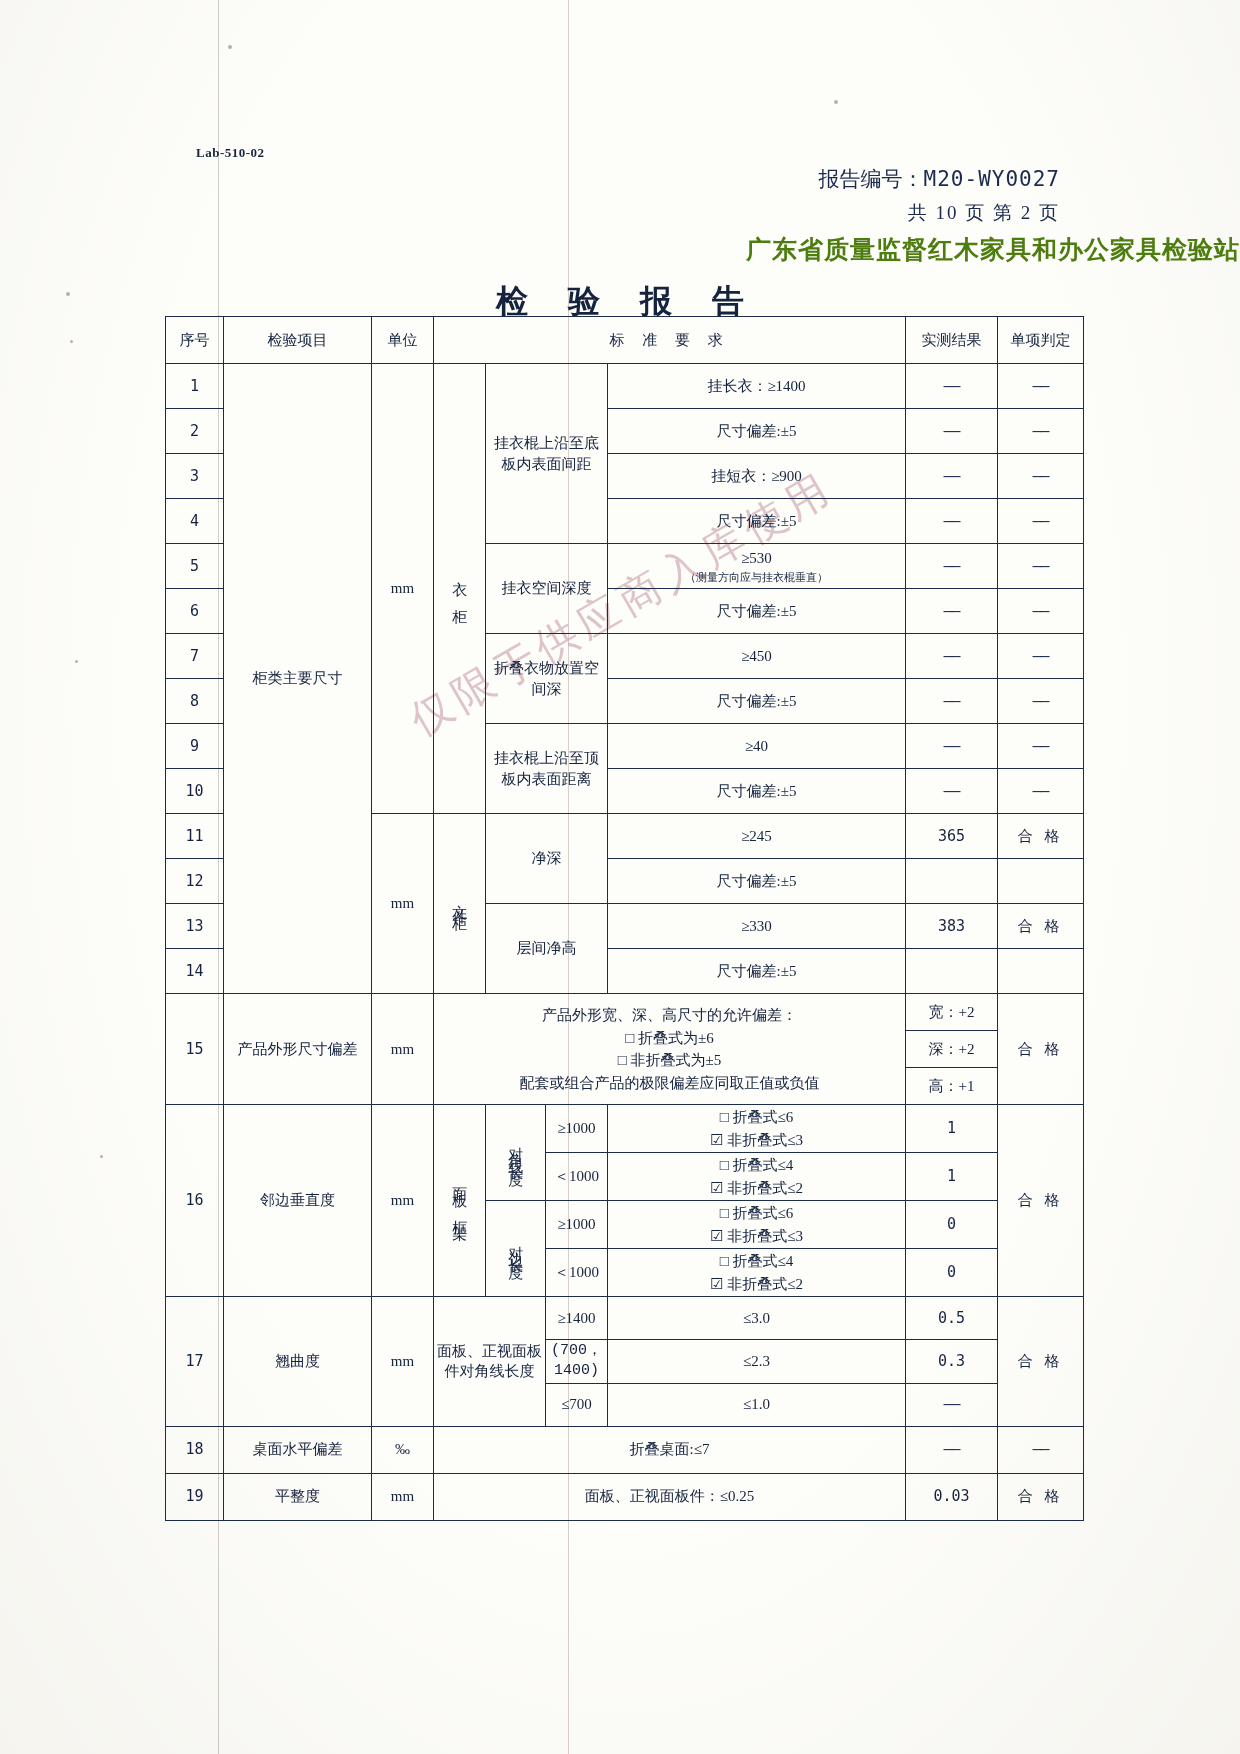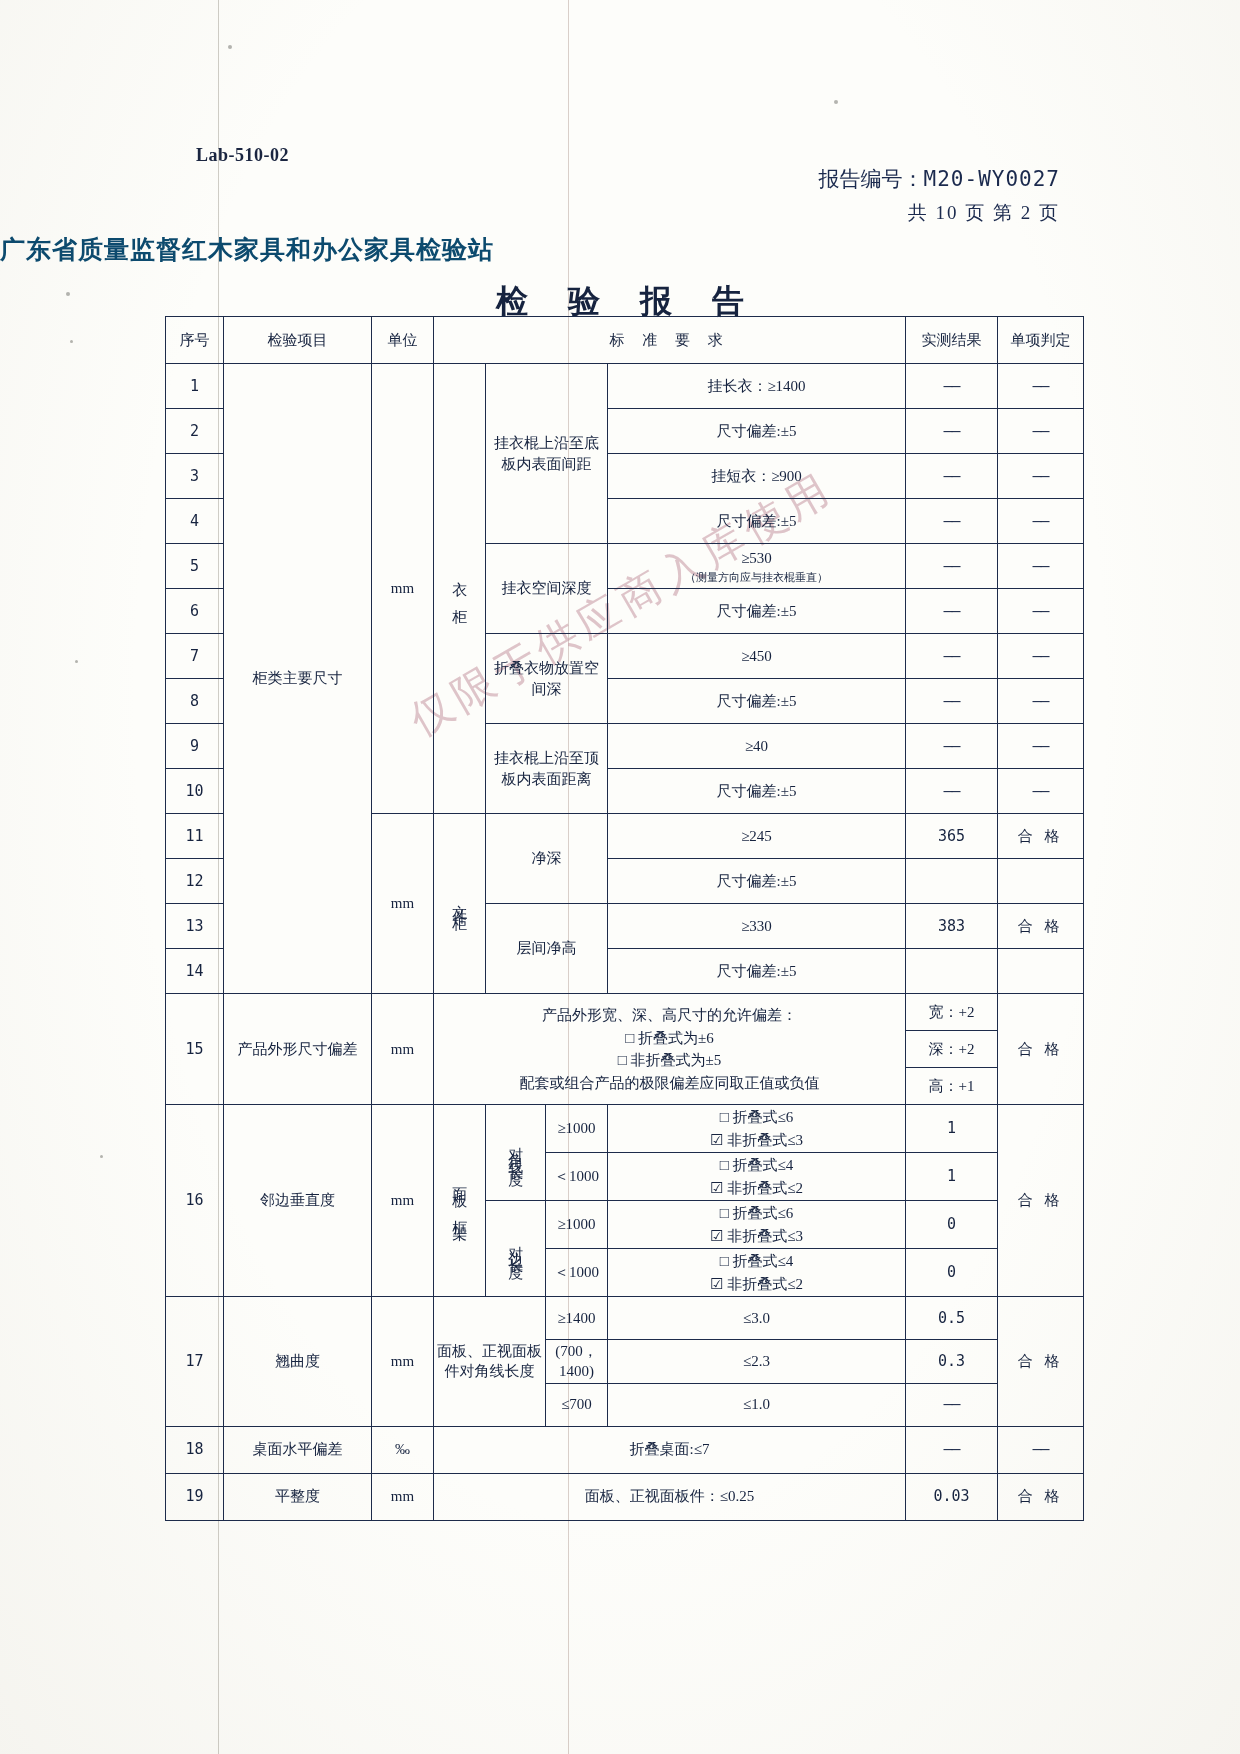--- a/index.html
+++ b/index.html
@@ -40,21 +40,21 @@
     background: rgba(90,90,85,0.45);
     border-radius: 50%;
   }
 
   .lab-code {
     position: absolute;
     left: 196px;
     top: 145px;
     font-family: "Liberation Serif", "DejaVu Serif", serif;
     font-weight: bold;
-    font-size: 18px;
+    font-size: 13px;
     letter-spacing: 0.5px;
     color: #1a2540;
   }
   .report-no {
     position: absolute;
     right: 180px;
     top: 165px;
     font-size: 21px;
     font-family: "Liberation Serif", "DejaVu Serif", serif;
     color: #1b2a4e;
@@ -72,26 +72,26 @@
     font-family: "Liberation Serif", "DejaVu Serif", serif;
     color: #1b2a4e;
     letter-spacing: 2px;
     white-space: nowrap;
   }
   .org-title {
     position: absolute;
     left: 0;
     right: 0;
     top: 233px;
-    text-align: left;
+    text-align: right;
     font-size: 25px;
     font-weight: bold;
     font-family: "Liberation Serif", "DejaVu Serif", serif;
     letter-spacing: 1px;
-    color: #0c4a6e;
+    color: #4d7c0f;
   }
   .doc-title {
     position: absolute;
     left: 0;
     right: 0;
     top: 280px;
     text-align: center;
     font-size: 32px;
     font-weight: bold;
     font-family: "Liberation Serif", "DejaVu Serif", serif;
@@ -369,21 +369,21 @@
       <td class="seq" rowspan="3">17</td>
       <td rowspan="3">翘曲度</td>
       <td rowspan="3">mm</td>
       <td colspan="2" rowspan="3">面板、正视面板件对角线长度</td>
       <td style="height:40px;">≥1400</td>
       <td colspan="2">≤3.0</td>
       <td class="meas">0.5</td>
       <td rowspan="3" class="verdict">合 格</td>
     </tr>
     <tr>
-      <td style="height:40px;">(700，1400)</td>
+      <td style="height:40px;font-family:Liberation Mono, monospace;">(700，1400)</td>
       <td colspan="2">≤2.3</td>
       <td class="meas">0.3</td>
     </tr>
     <tr>
       <td style="height:40px;text-align:center;">≤700</td>
       <td colspan="2">≤1.0</td>
       <td class="dash">——</td>
     </tr>
 
     <tr>

